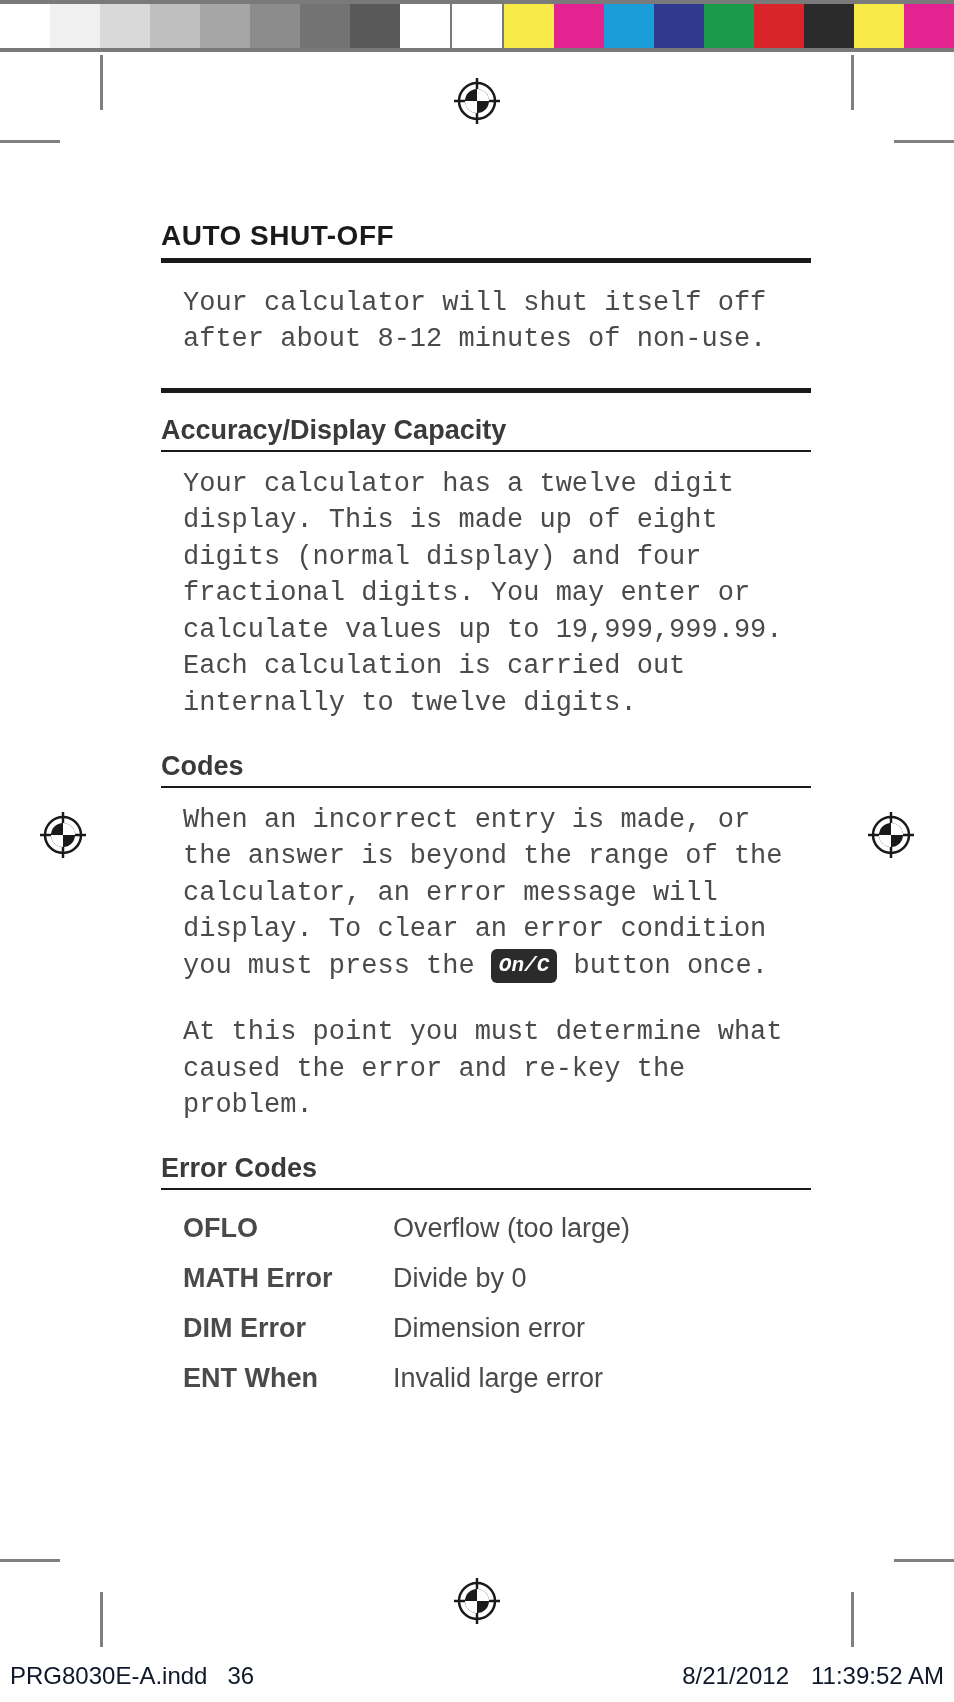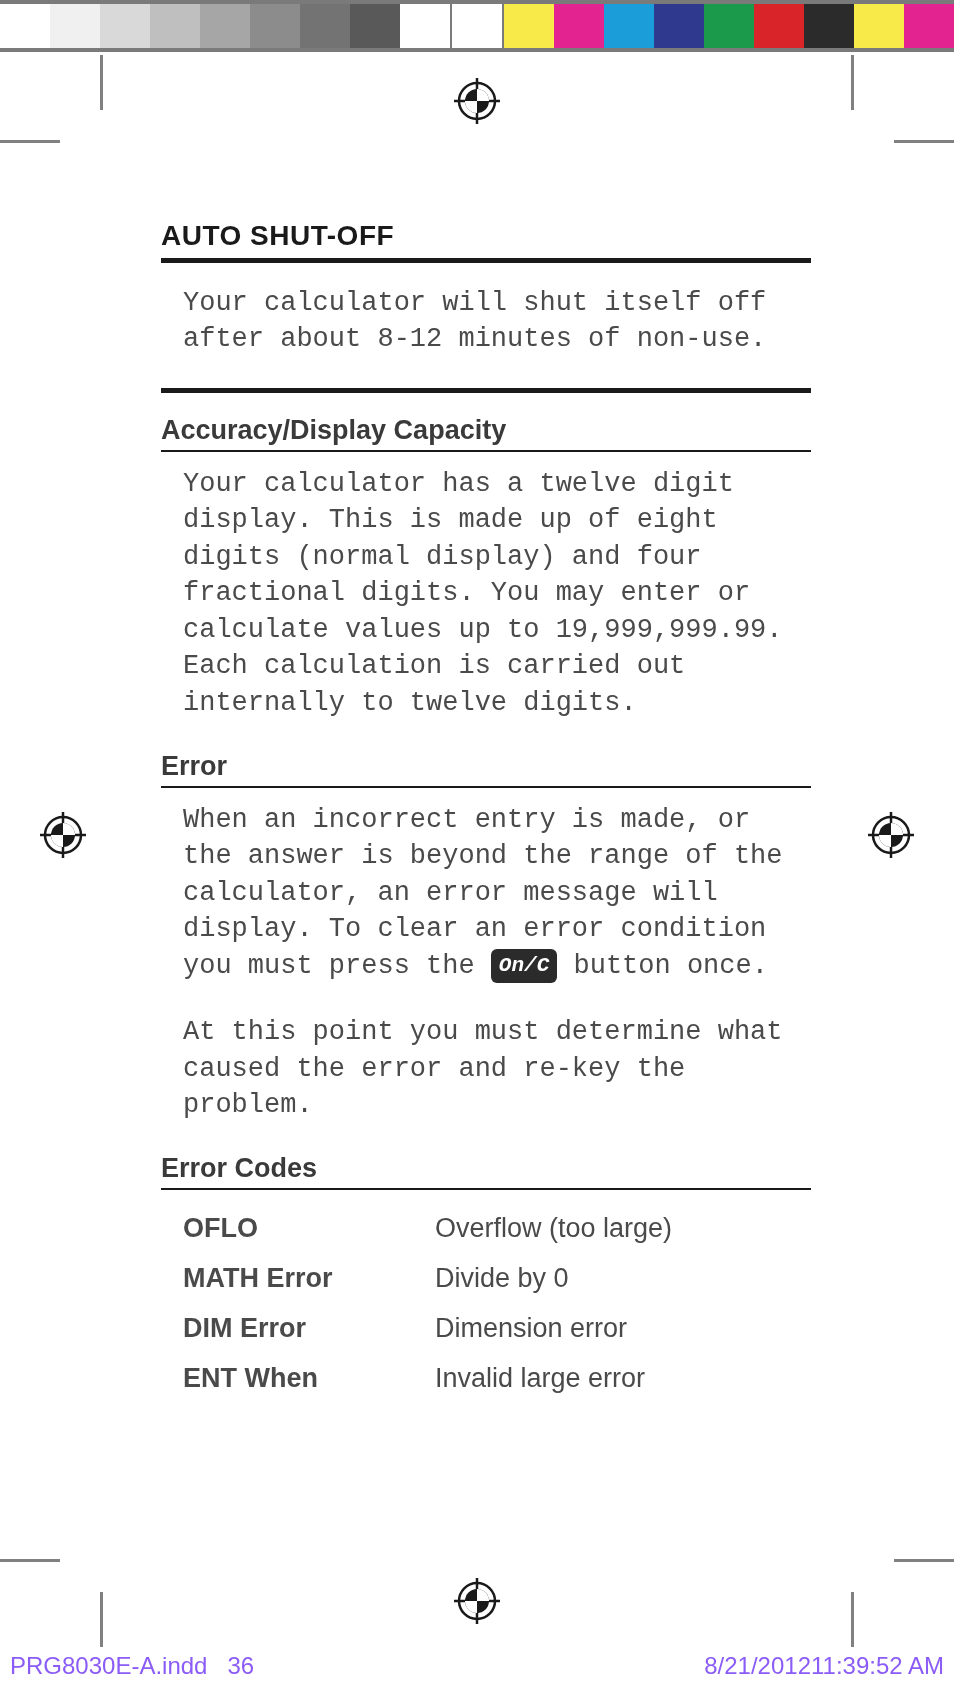--- a/index.html
+++ b/index.html
@@ -71,35 +71,35 @@
       padding: 3px 8px;
       border-radius: 6px;
       vertical-align: 2px;
     }
     .error-table {
       padding-left: 22px;
       font-size: 27px;
       line-height: 1.85;
       color: #4a4a4a;
     }
-    .error-row { display: flex; gap: 42px; }
+    .error-row { display: flex; }
     .error-code { font-weight: 700; width: 210px; flex-shrink: 0; }
     .error-desc { }
     .footer {
       position: absolute;
-      bottom: 22px;
+      bottom: 12px;
       left: 0;
       right: 0;
       display: flex;
       justify-content: space-between;
       padding: 0 10px;
       font-size: 24px;
-      color: #8b5cf6;
-    }
-    .footer .right { display: flex; }
+      color: #0f172a;
+    }
+    .footer .right { display: flex; gap: 22px; }
     .errors-body-inline { display: inline; }
   </style>
 </head>
 <body>
 
 <div class="color-bar">
   <div class="swatch" style="background:#ffffff"></div>
   <div class="swatch" style="background:#f0f0f0"></div>
   <div class="swatch" style="background:#d9d9d9"></div>
   <div class="swatch" style="background:#bfbfbf"></div>
@@ -176,21 +176,21 @@
   <div class="h1">AUTO SHUT-OFF</div>
   <div class="rule-thick"></div>
   <div class="body">Your calculator will shut itself off after about 8-12 minutes of non-use.</div>
 
   <div class="rule-thick"></div>
 
   <div class="h2">Accuracy/Display Capacity</div>
   <div class="rule-thin"></div>
   <div class="body">Your calculator has a twelve digit display. This is made up of eight digits (normal display) and four fractional digits. You may enter or calculate values up to 19,999,999.99. Each calculation is carried out internally to twelve digits.</div>
 
-  <div class="h2">Error</div>
+  <div class="h2">Codes</div>
   <div class="rule-thin"></div>
   <div class="body">
     <span class="errors-body-inline">When an incorrect entry is made, or the answer is beyond the range of the calculator, an error message will display. To clear an error condition you must press the </span><span class="keycap">On/C</span><span class="errors-body-inline"> button once.</span>
   </div>
   <div class="body">At this point you must determine what caused the error and re-key the problem.</div>
 
   <div class="h2">Error Codes</div>
   <div class="rule-thin"></div>
   <div class="error-table">
     <div class="error-row">

